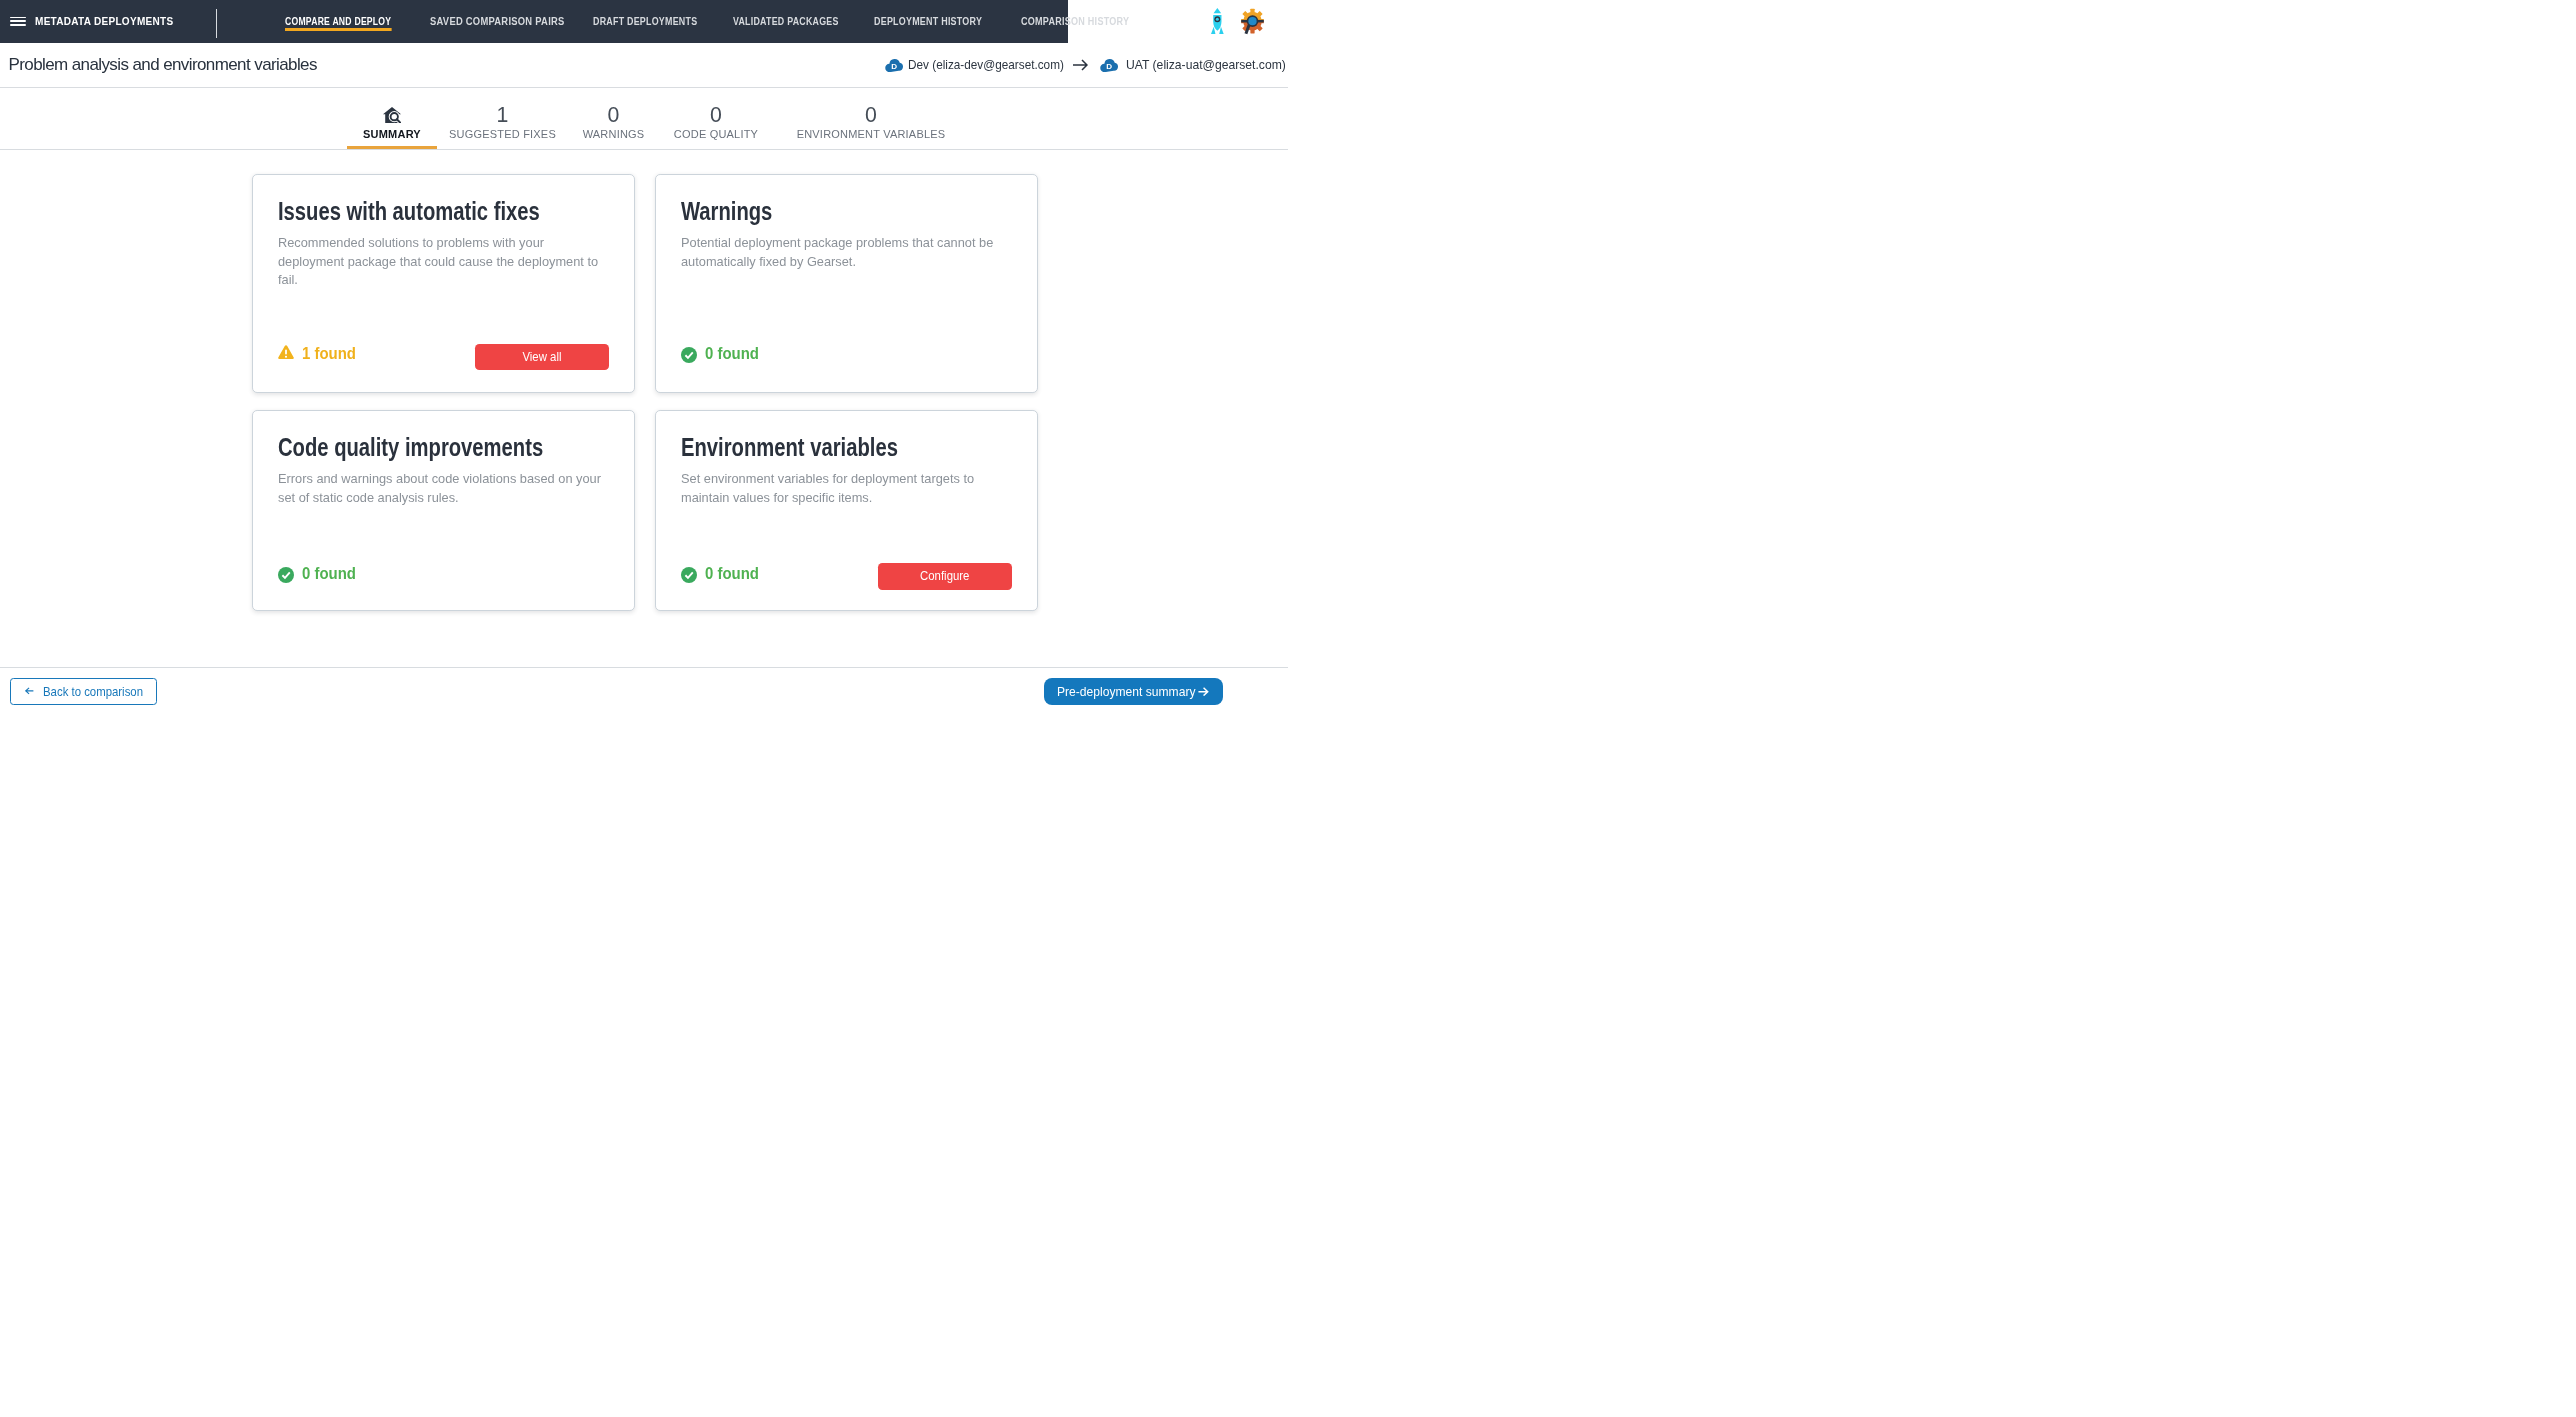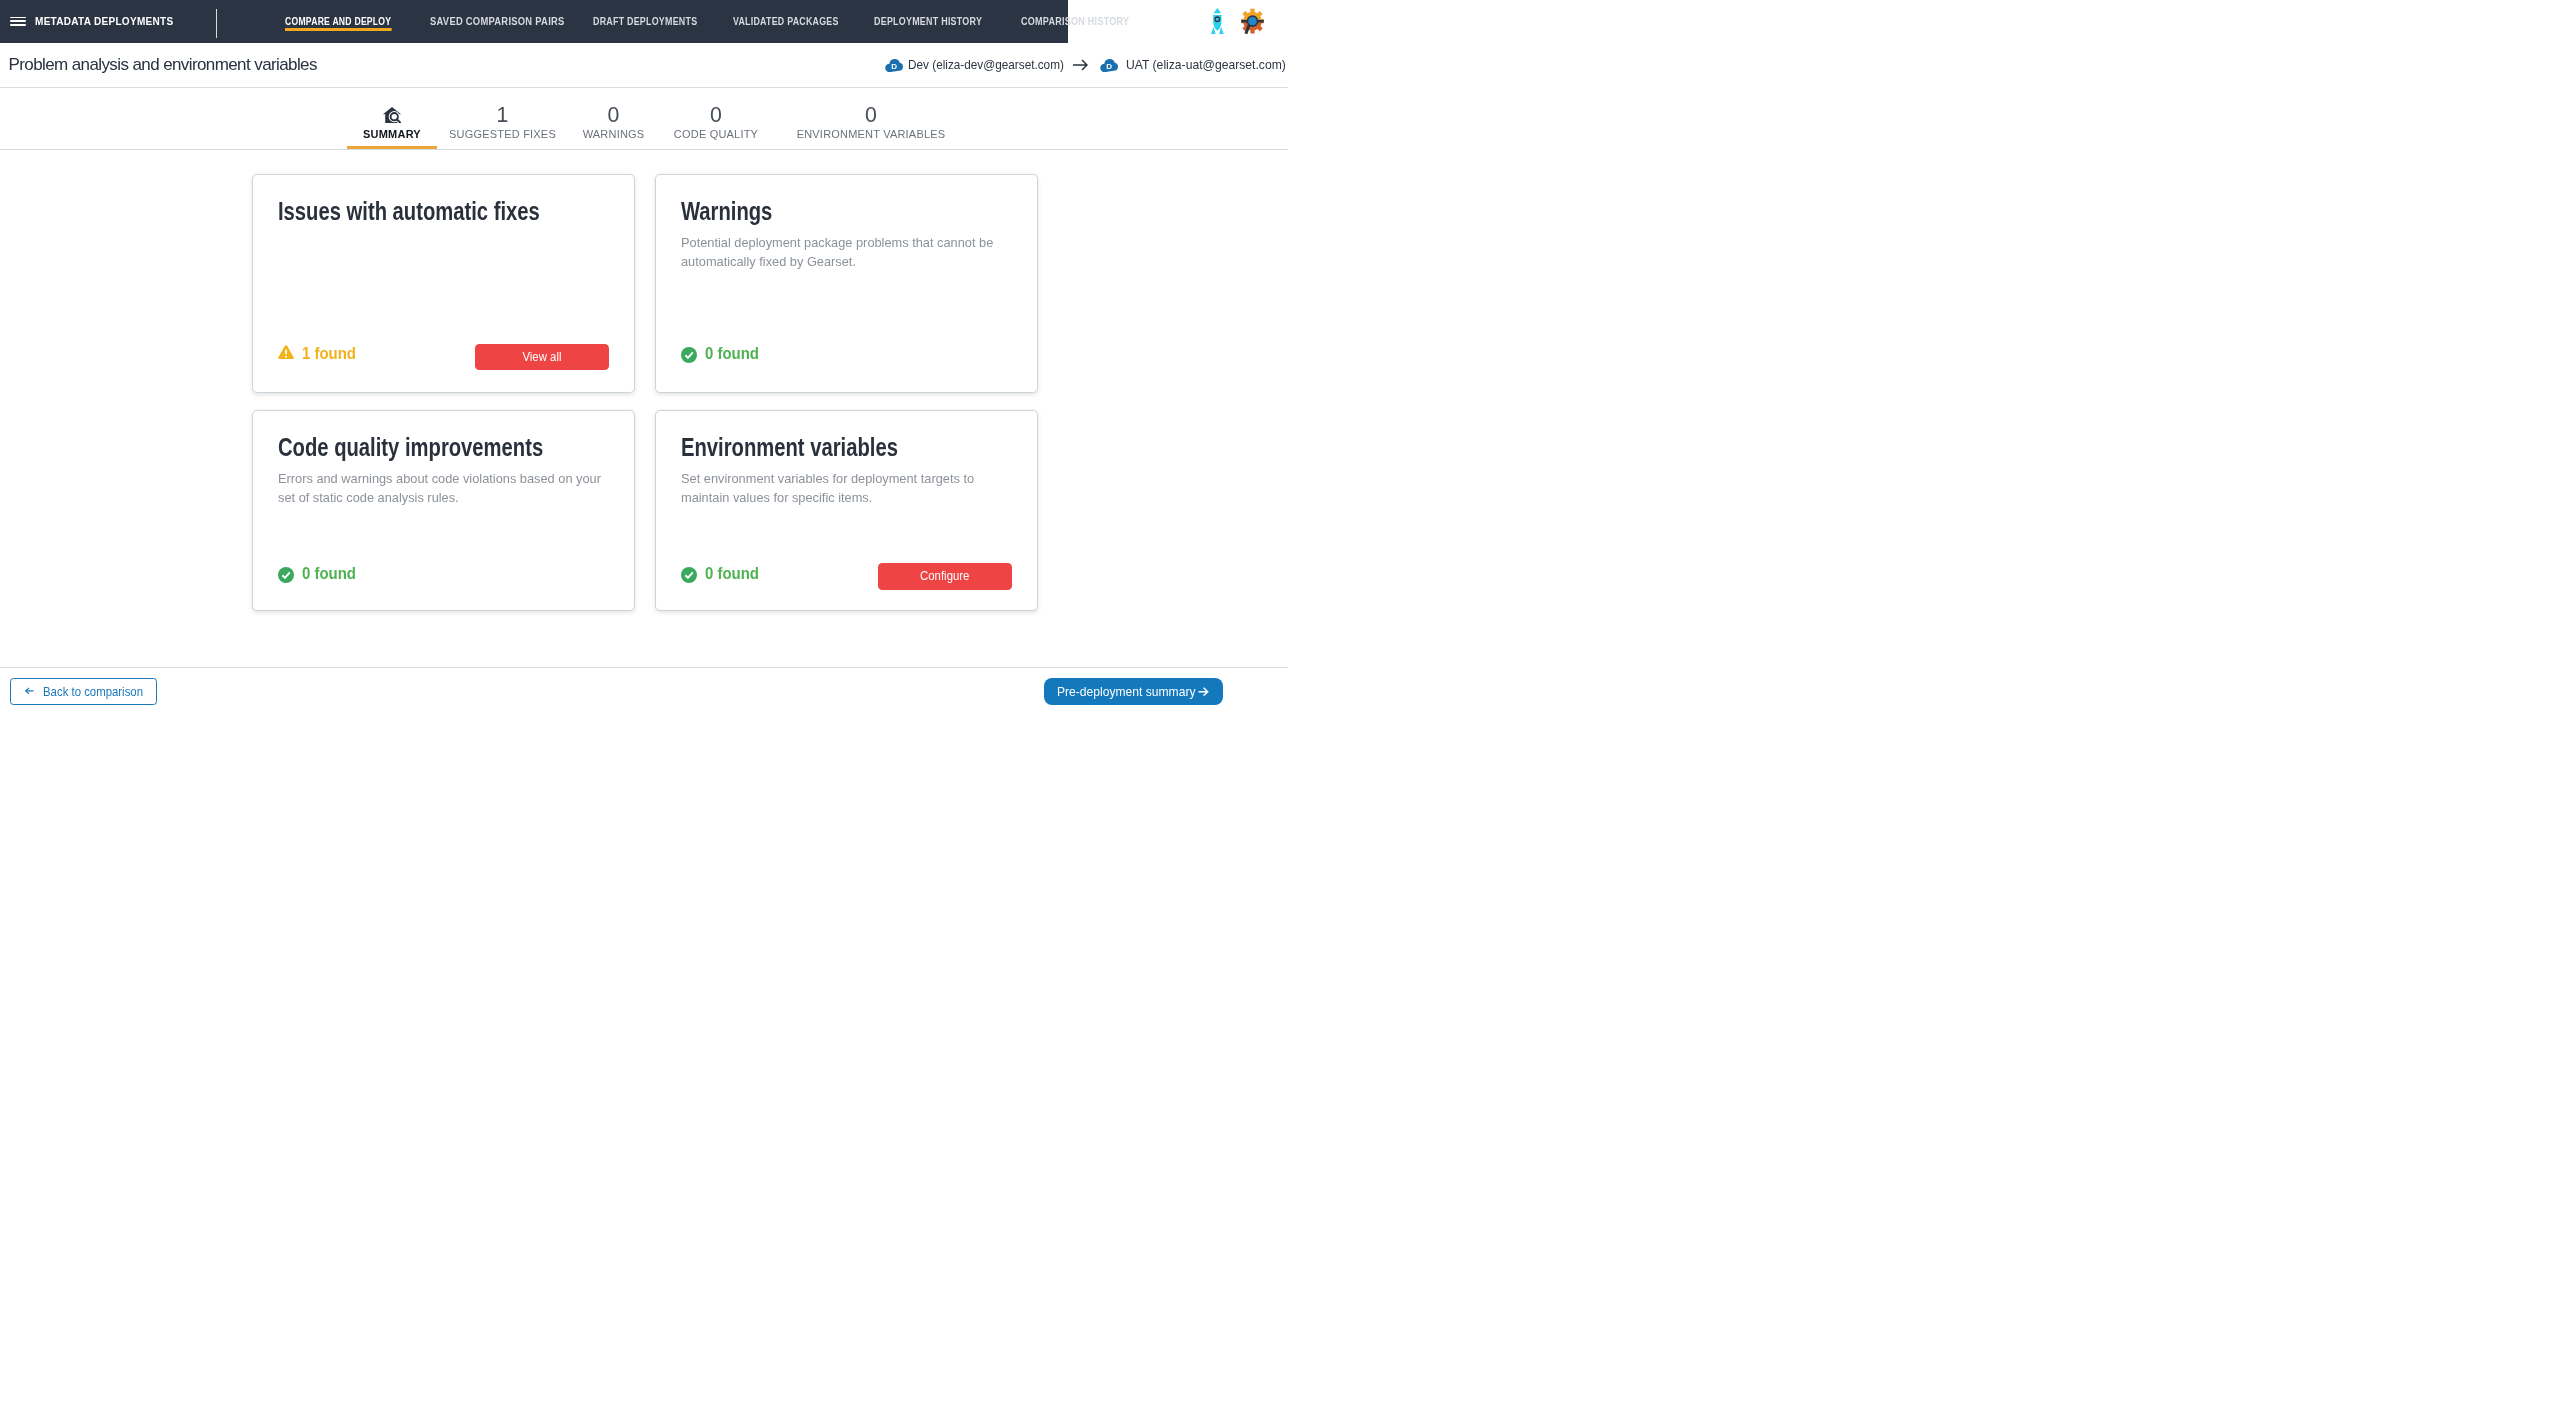--- a/index.html
+++ b/index.html
@@ -169,20 +169,21 @@
     </div>
   <div class="stab" style="left:772px;width:198px;">
       <div class="num">0</div>
       <div class="lbl">ENVIRONMENT VARIABLES</div>
     </div>
 </div>
 
 <div class="cards">
   <div class="card" style="left:0;top:0;height:219px;">
     <h2>Issues with automatic fixes</h2>
+    <div class="desc">Recommended solutions to problems with your<br>deployment package that could cause the deployment to<br>fail.</div>
     <div class="brow">
       <div class="found amber">
         <svg width="16" height="14.5" viewBox="0 0 39 35">
           <path d="M16.5,2.2 a3.5,3.5 0 0 1 6,0 L38,29.5 a3.4,3.4 0 0 1 -3,5.1 L4,34.6 a3.4,3.4 0 0 1 -3,-5.1 Z" fill="#f2b31d"></path>
           <rect x="17.3" y="11" width="4.4" height="12" rx="2.2" fill="#fff"></rect>
           <circle cx="19.5" cy="28.6" r="2.6" fill="#fff"></circle>
         </svg>
         <div class="ftxt">1 found</div>
       </div>
       <div class="btn"><span>View all</span></div>

